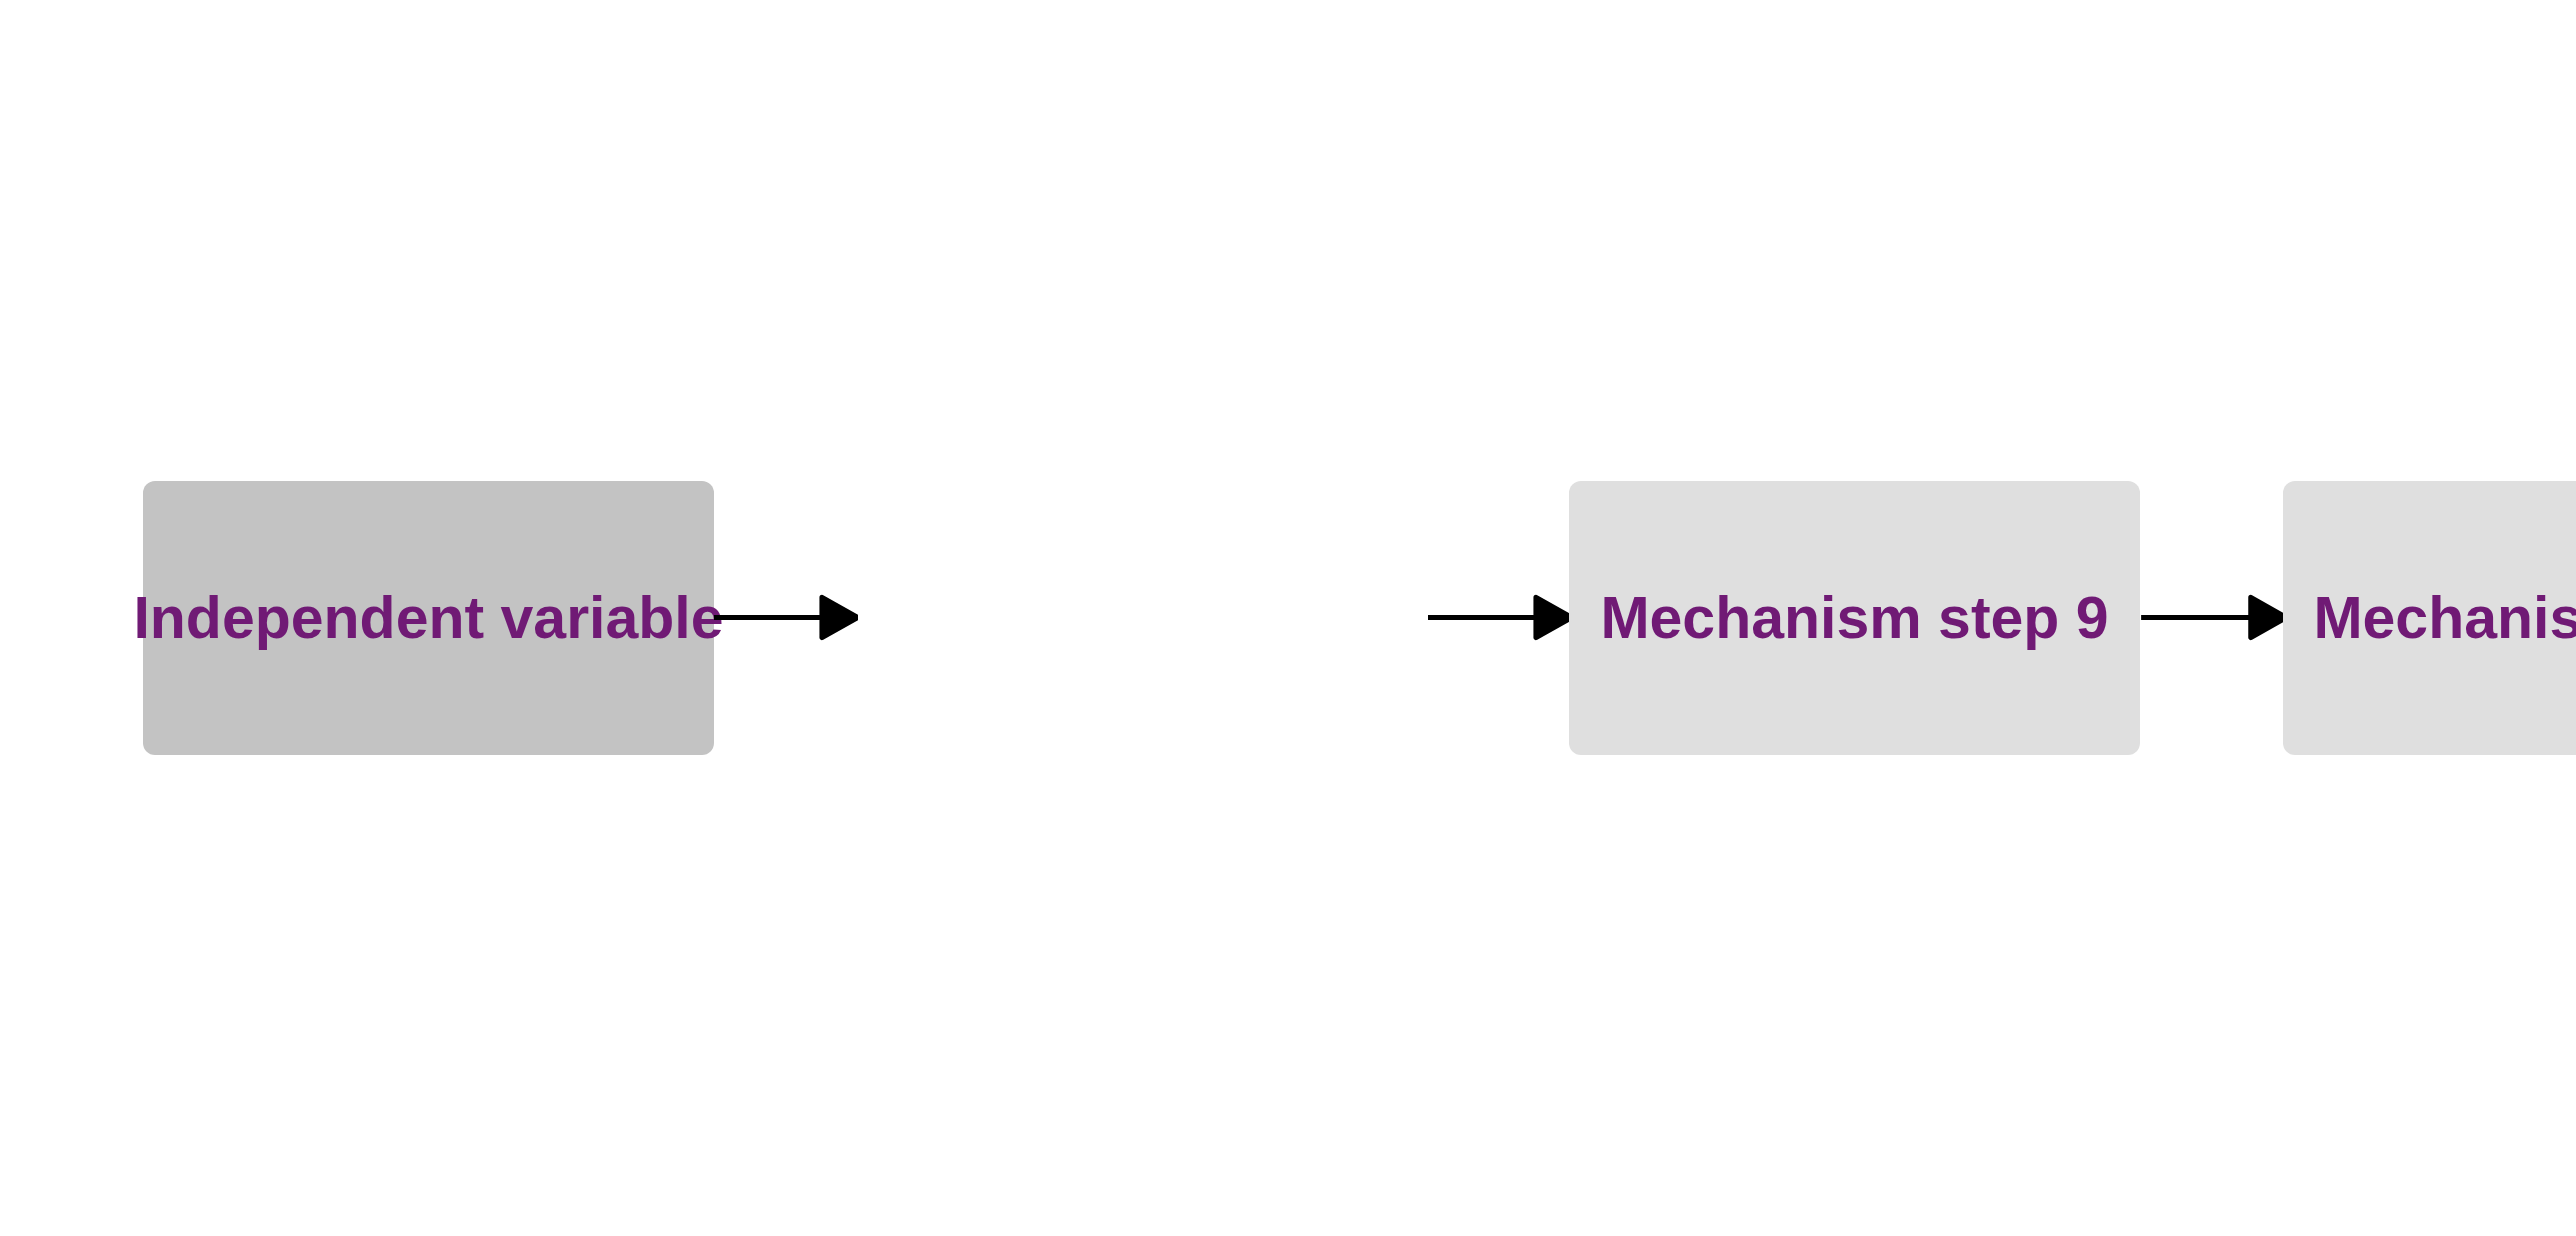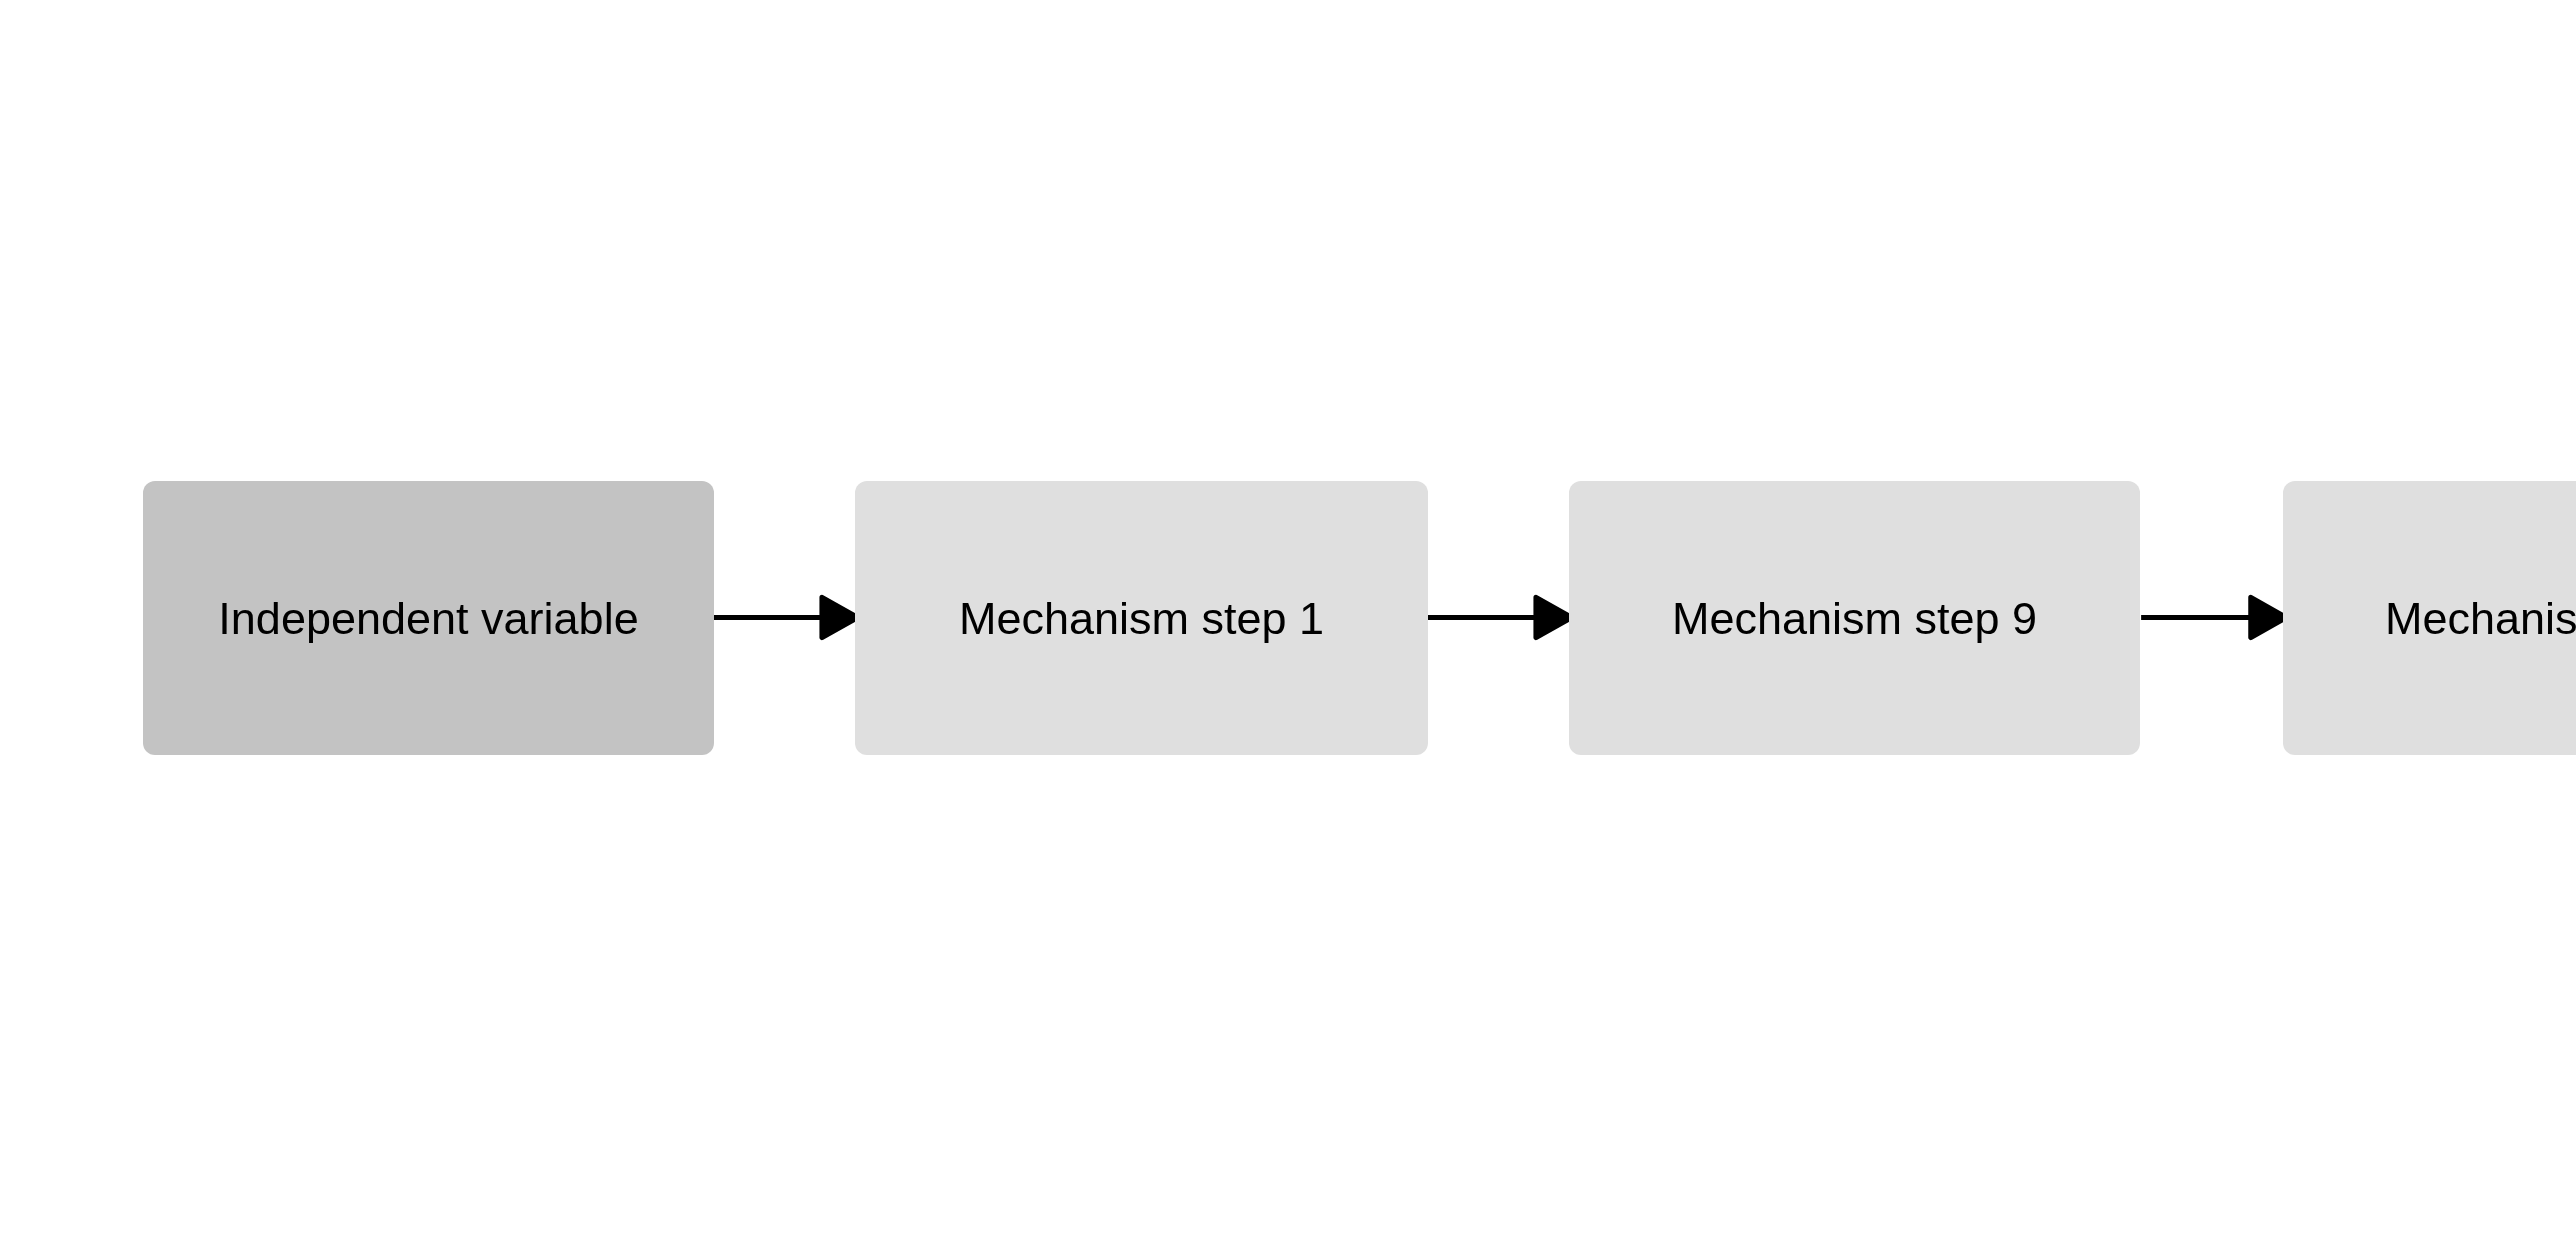--- a/index.html
+++ b/index.html
@@ -31,25 +31,26 @@
     top: 0;
     height: 274px;
     border-radius: 12px;
     display: flex;
     align-items: center;
     justify-content: center;
     box-sizing: border-box;
   }
   .node-label {
     font-family: "Liberation Sans", sans-serif;
-    font-size: 45px;
+    font-size: 59px;
     line-height: 1;
-    color: #000000;
+    color: #701a75;
     white-space: nowrap;
     letter-spacing: 0px;
+    font-weight: bold;
   }
   
   #node-0 { left: 143px;  width: 571px; background: #C3C3C3; }
   #node-1 { left: 855px; width: 573px; background: #DFDFDF; }
   #node-2 { left: 1569px; width: 571px; background: #DFDFDF; }
   #node-3 { left: 2283px; width: 569px; background: #DFDFDF; }
 
   .connector {
     position: absolute;
     top: 0;
@@ -71,23 +72,20 @@
       <span class="node-label">Independent variable</span>
     </div>
 
     <div class="connector" id="conn-0">
       <svg width="144" height="274" viewBox="0 0 280 532">
         <line x1="0" y1="265" x2="215" y2="265" stroke="#000000" stroke-width="10" stroke-linecap="butt"></line>
         <path d="M 210 226 L 279 265 L 210 304 Z" fill="#000000" stroke="#000000" stroke-width="10" stroke-linejoin="round"></path>
       </svg>
     </div>
 
-    <div class="node-box" id="node-1">
-      <span class="node-label">Mechanism step 1</span>
-    </div>
 
     <div class="connector" id="conn-1">
       <svg width="144" height="274" viewBox="0 0 280 532">
         <line x1="0" y1="265" x2="215" y2="265" stroke="#000000" stroke-width="10" stroke-linecap="butt"></line>
         <path d="M 210 226 L 279 265 L 210 304 Z" fill="#000000" stroke="#000000" stroke-width="10" stroke-linejoin="round"></path>
       </svg>
     </div>
 
     <div class="node-box" id="node-2">
       <span class="node-label">Mechanism step 9</span>

